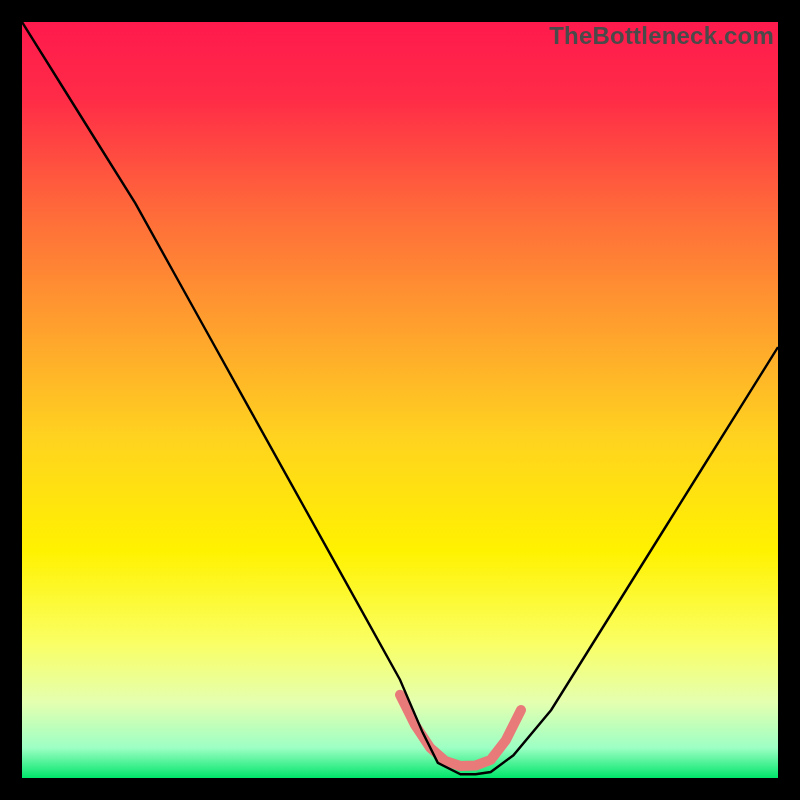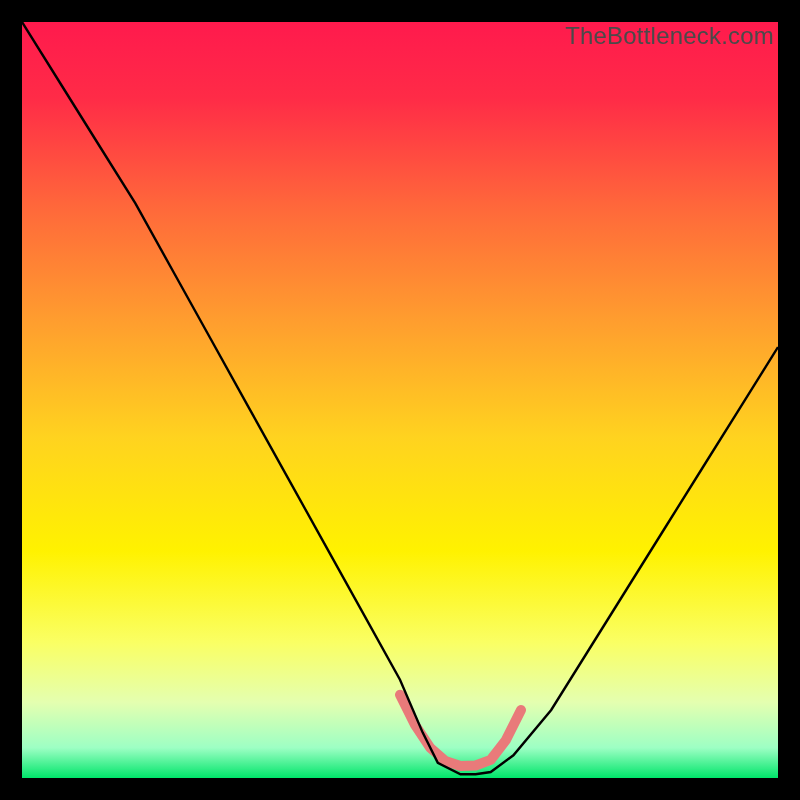--- a/index.html
+++ b/index.html
@@ -25,21 +25,21 @@
     top: 0;
     width: 756px;
     height: 756px;
   }
   .watermark {
     position: absolute;
     top: 0;
     right: 4px;
     color: #4a4a4a;
     font-size: 24px;
-    font-weight: 400;
+    font-weight: 700;
     letter-spacing: 0.2px;
     user-select: none;
   }
   svg { display: block; }
 </style>
 </head>
 <body>
 
 <div class="chart-wrap">
   <div class="plot-area">

